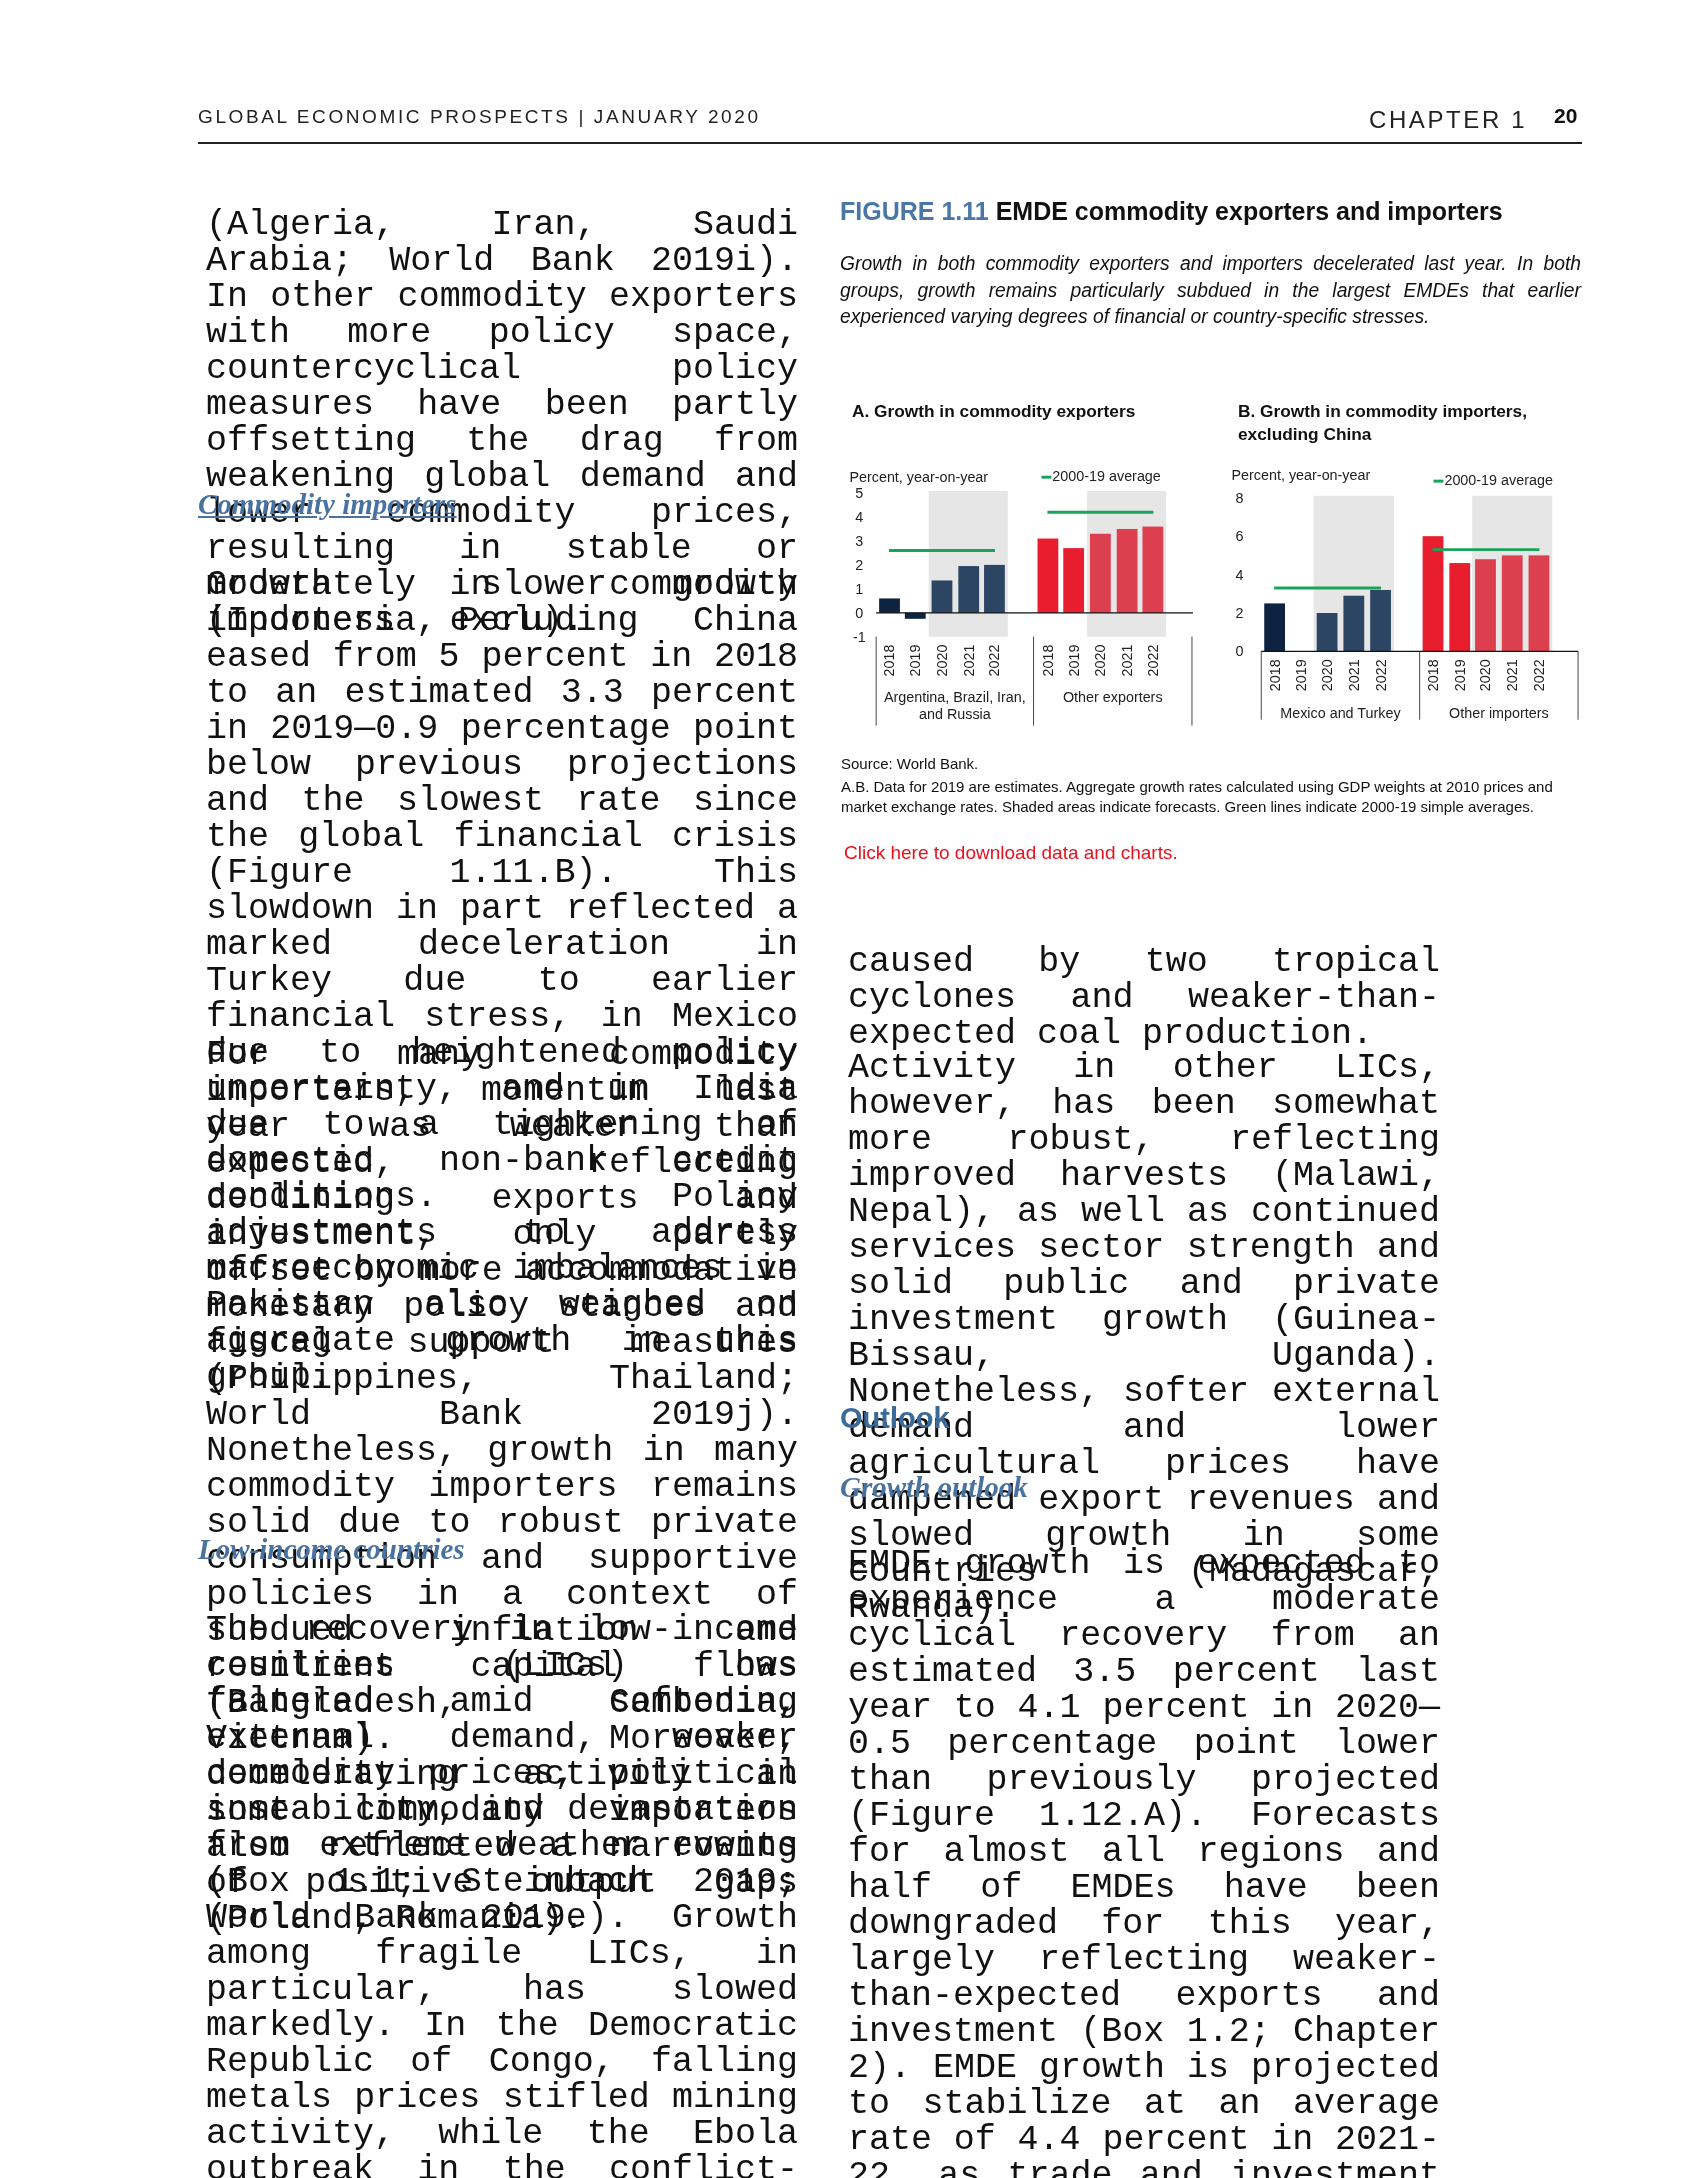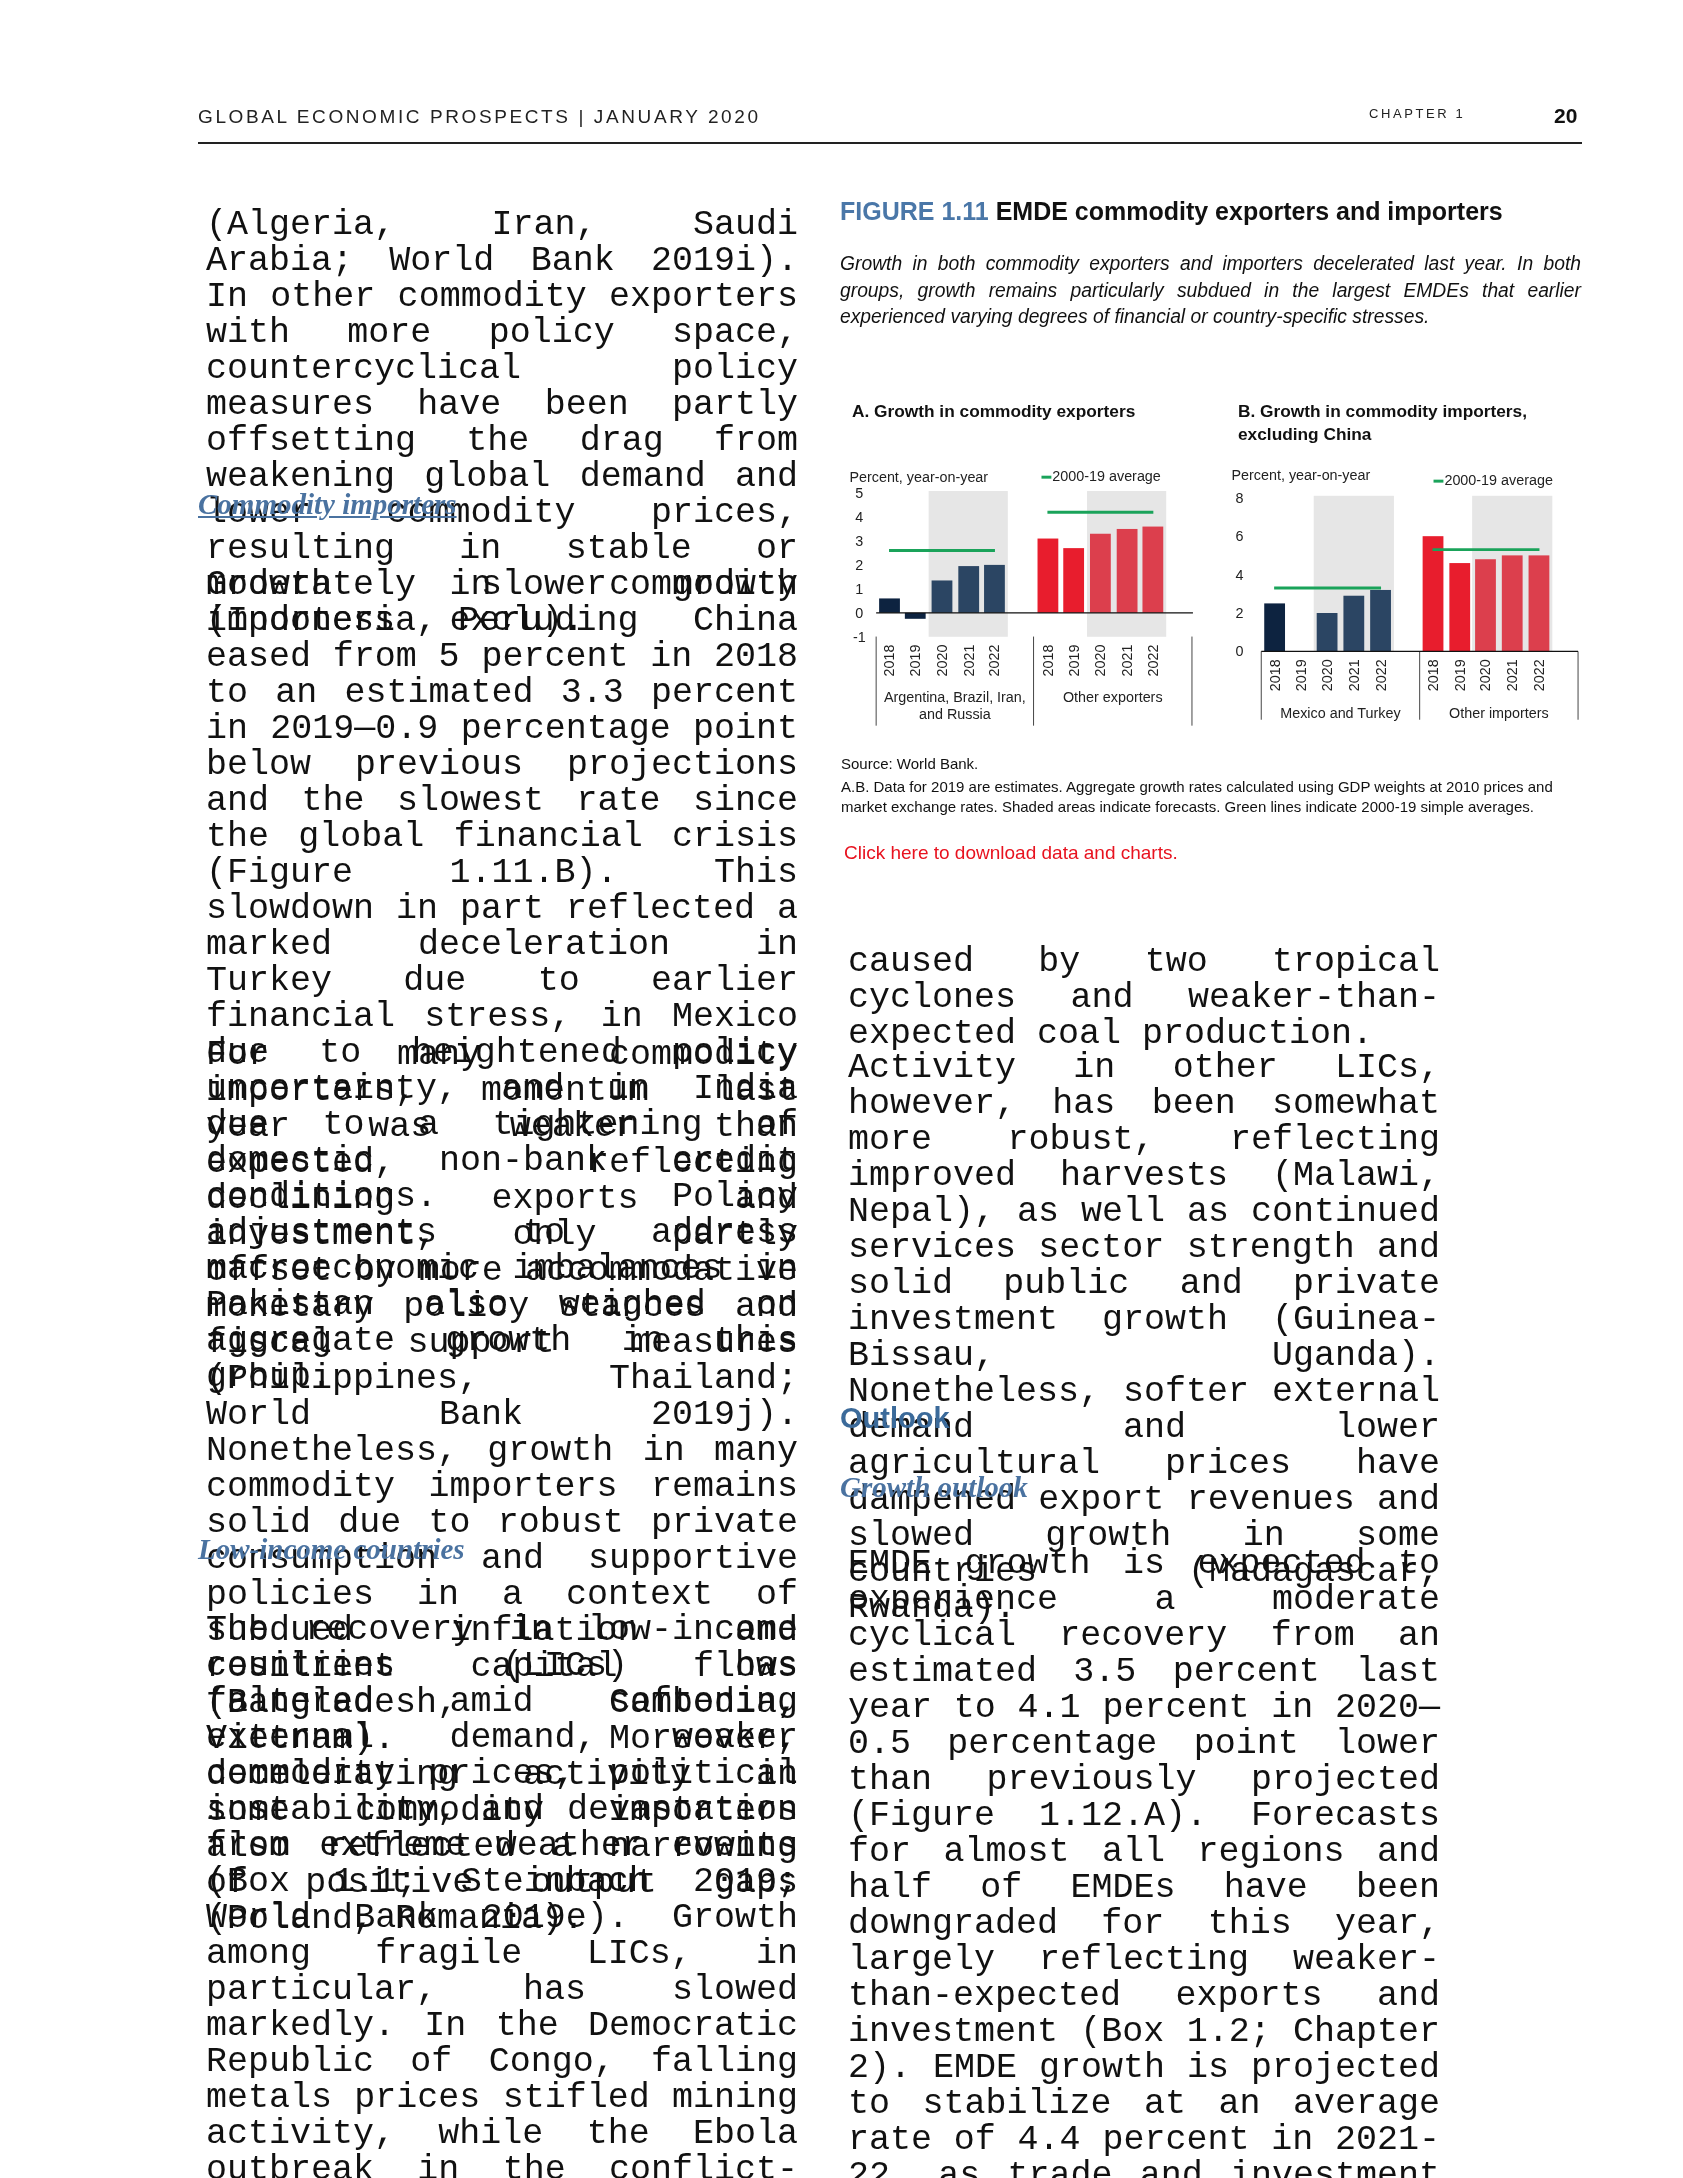--- a/index.html
+++ b/index.html
@@ -3,21 +3,21 @@
 <meta charset="utf-8">
 <style>
   html, body { margin: 0; padding: 0; background: #ffffff; }
   body { width: 1683px; height: 2178px; position: relative; overflow: hidden; }
   .abs { position: absolute; }
   .running-header {
     left: 198px; top: 106px; font-family: "Liberation Sans", sans-serif;
     font-size: 19px; letter-spacing: 2.6px; color: #222; white-space: nowrap;
   }
   .chapter { left: 1369px; top: 106px; font-family: "Liberation Sans", sans-serif;
-    font-size: 13px; letter-spacing: 2.6px; color: #222; white-space: nowrap; }
+    font-size: 24px; letter-spacing: 2.6px; color: #222; white-space: nowrap; }
   .page-num { left: 1554px; top: 104px; font-family: "Liberation Sans", sans-serif;
     font-size: 21px; font-weight: bold; color: #111; }
   .header-rule { left: 198px; top: 142px; width: 1384px; height: 2px; background: #222; }
 
   .body-text {
     font-family: Liberation Mono, monospace; font-size: 35px; line-height: 36px;
     color: #111; text-align: justify; margin: 8px; width: 592px;
   }
   .subhead {
     font-family: "Liberation Serif", serif; font-style: italic; font-size: 29px;

